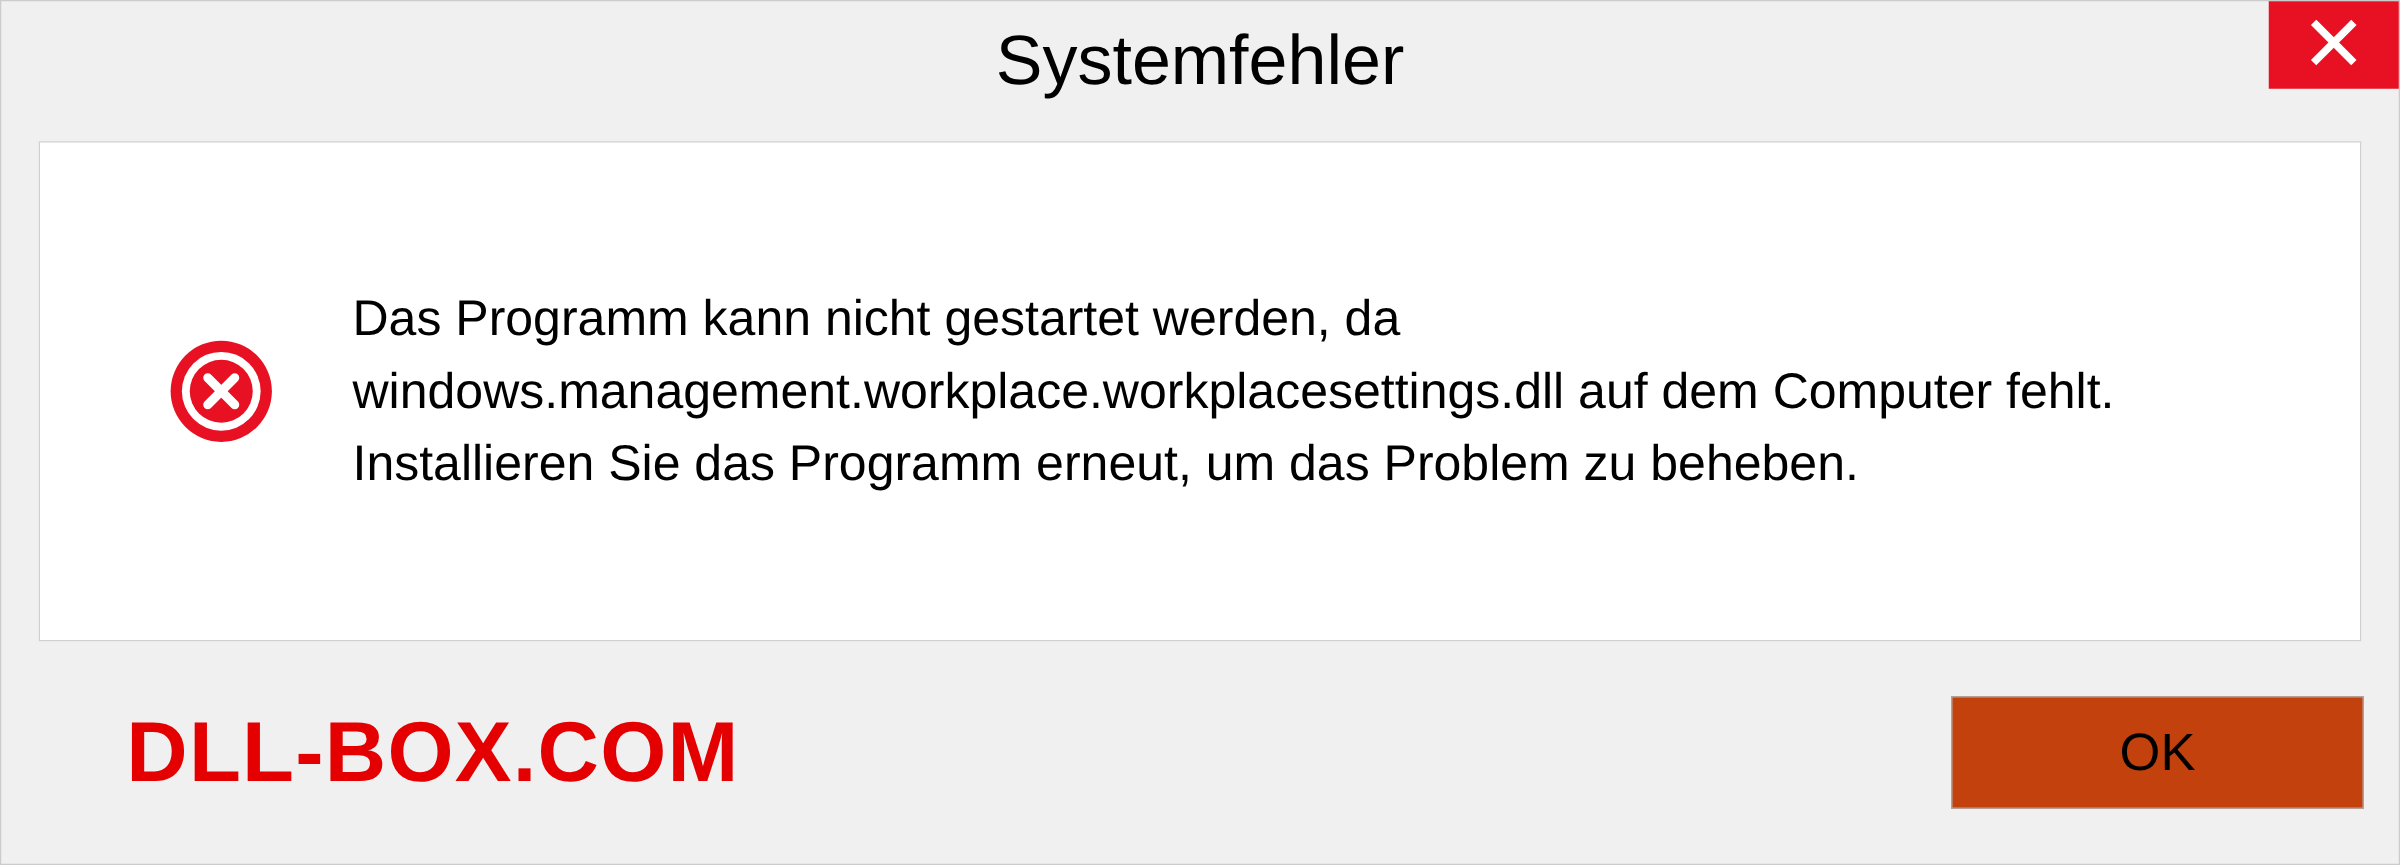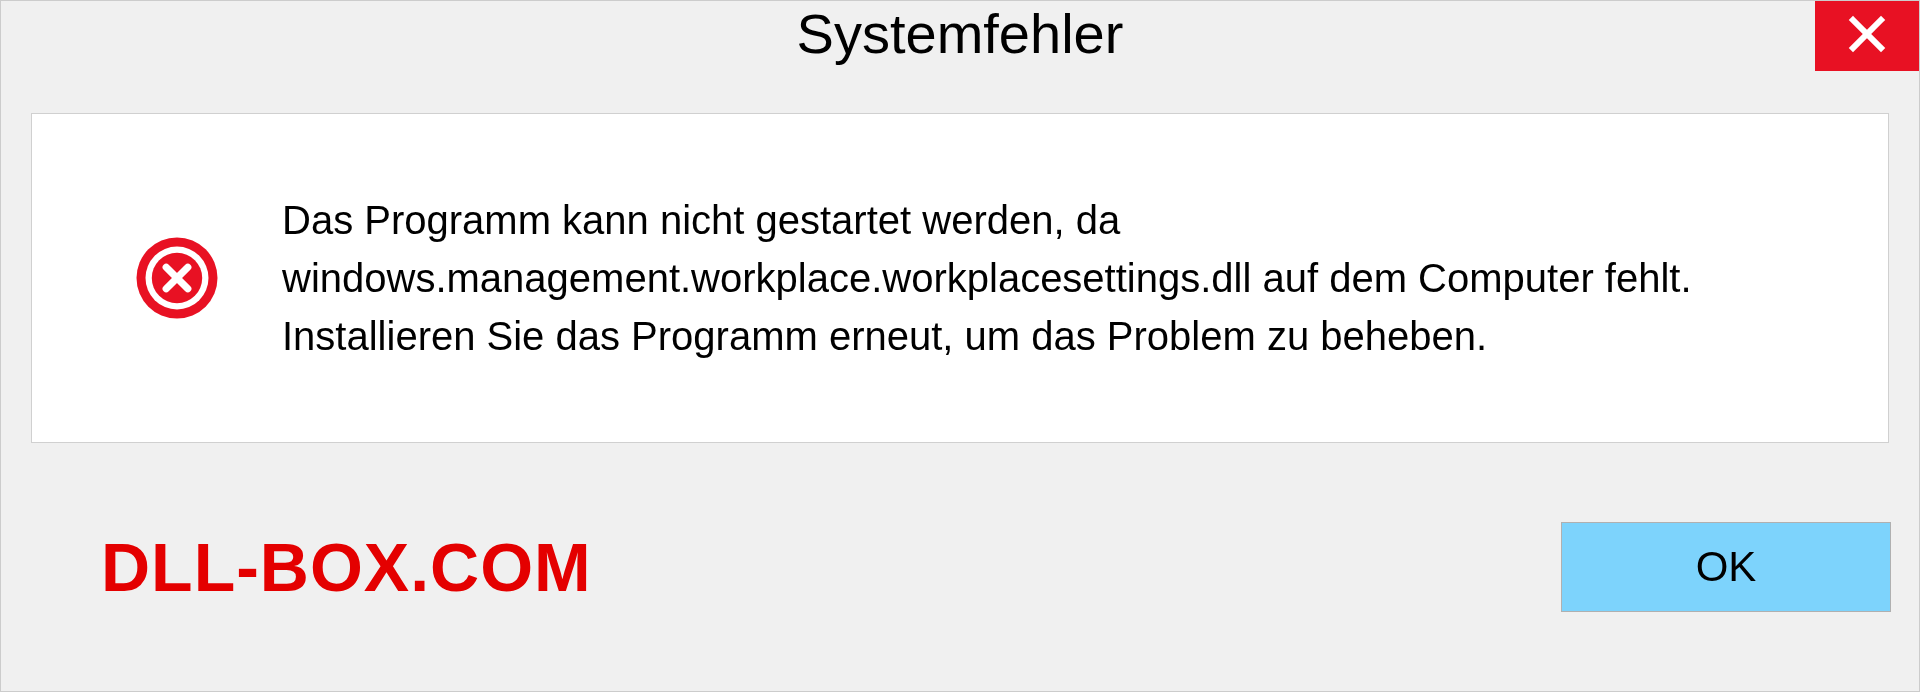--- a/index.html
+++ b/index.html
@@ -19,21 +19,21 @@
       height: 100%;
       background: #f0f0f0;
       border: 1px solid #cccccc;
       position: relative;
       display: flex;
       flex-direction: column;
     }
     .titlebar {
       height: 92px;
       display: flex;
-      align-items: flex-start;
+      align-items: center;
       justify-content: center;
       position: relative;
     }
     .title-text {
       font-size: 56px;
       color: #000000;
       font-weight: 400;
     }
     .close-button {
       position: absolute;
@@ -53,21 +53,21 @@
     }
     .content-panel {
       margin: 20px 30px 0 30px;
       background: #ffffff;
       border: 1px solid #d0d0d0;
       padding: 70px 60px 70px 100px;
       display: flex;
       align-items: center;
       gap: 60px;
       flex: 0 0 auto;
-      height: 330px;
+      height: 400px;
     }
     .error-icon {
       width: 90px;
       height: 90px;
       flex-shrink: 0;
     }
     .error-icon svg {
       width: 100%;
       height: 100%;
     }
@@ -86,21 +86,21 @@
     .watermark {
       font-size: 68px;
       font-weight: 700;
       color: #e40000;
       letter-spacing: 1px;
       font-family: Arial, sans-serif;
     }
     .ok-button {
       width: 330px;
       height: 90px;
-      background: #7dd3fc;
+      background: #c2410c;
       border: 1px solid #b0b0b0;
       font-size: 42px;
       color: #000000;
       cursor: pointer;
       font-family: inherit;
     }
   </style>
 </head>
 <body>
 

